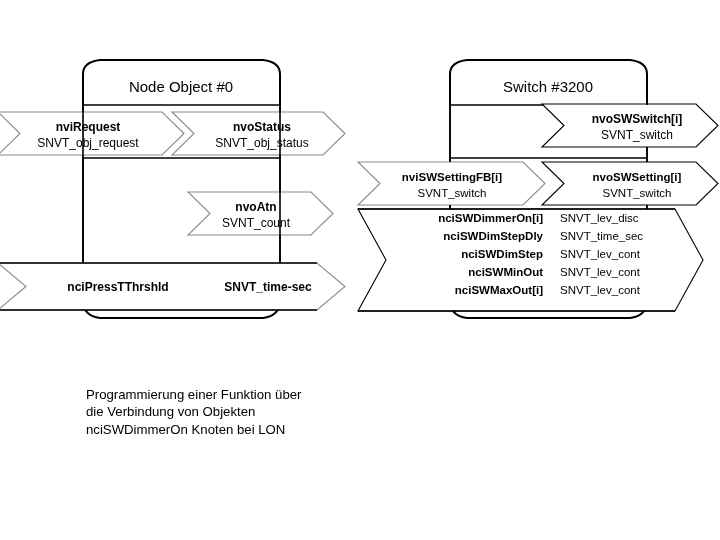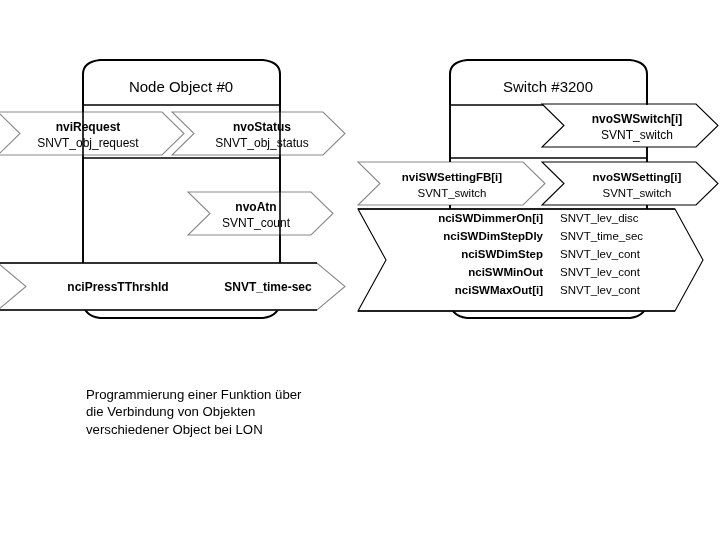--- a/index.html
+++ b/index.html
@@ -129,15 +129,15 @@
     <line class="nodeline" x1="450" y1="205" x2="450" y2="209"></line>
     <line class="nodeline" x1="647" y1="147" x2="647" y2="162"></line>
     <line class="nodeline" x1="647" y1="205" x2="647" y2="209"></line>
     <line class="nodeline" x1="647" y1="88" x2="647" y2="105"></line>
   </g>
 
 </svg>
 
 <div class="caption">Programmierung einer Funktion über
 die Verbindung von Objekten
-verschiedener Object bei LON</div>
+nciSWDimmerOn Knoten bei LON</div>
 
 </div>
 
 </body></html>

